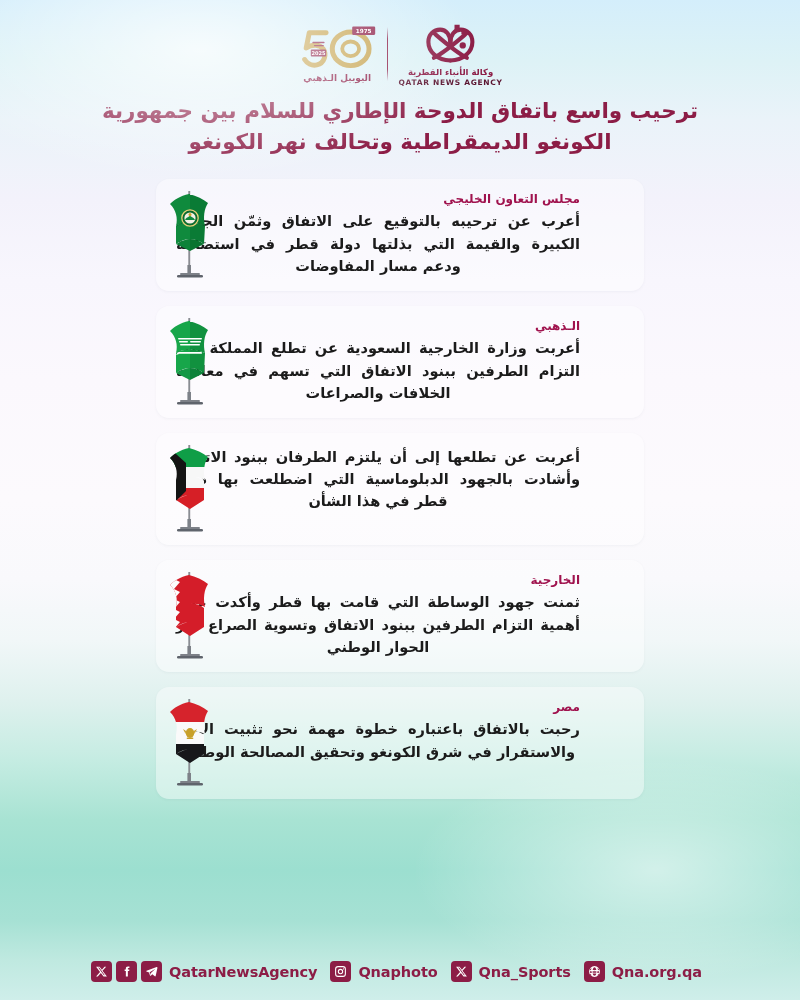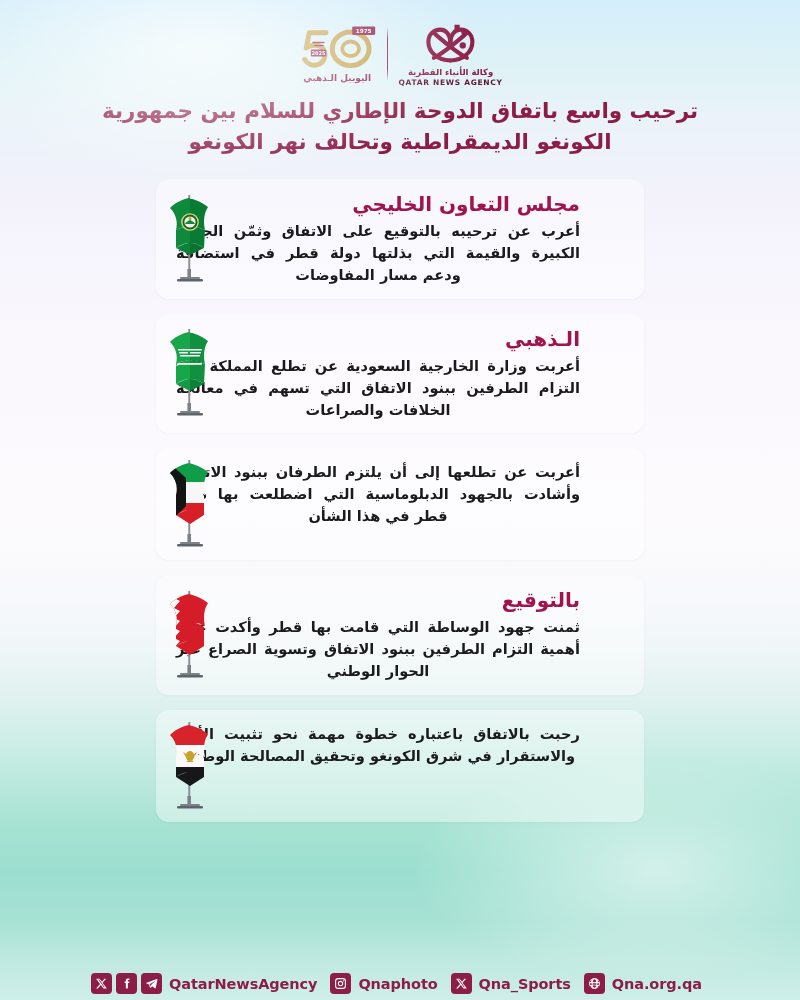--- a/index.html
+++ b/index.html
@@ -97,21 +97,21 @@
     margin:0 auto;
     min-height:112px;
     background:rgba(255,255,255,.42);
     border-radius:13px;
     padding:13px 64px 12px 20px;
     box-shadow:0 1px 3px rgba(60,70,90,.05);
   }
 
   .card-title {
     color:#a0134e;
-    font-size:20px;
+    font-size:12px;
     font-weight:700;
     text-align:right;
     line-height:1.2;
     margin-bottom:4px;
   }
 
   .card-body {
     color:#1b1b1b;
     font-size:14.6px;
     font-weight:600;
@@ -127,21 +127,21 @@
     top:50%;
     transform:translateY(-50%);
     left:8px;
     width:52px; height:96px;
   }
   .flag-wrap svg { display:block; width:52px; height:96px; }
 
   
   .footer {
     position:absolute;
-    bottom:6px; left:0; right:0;
+    bottom:18px; left:0; right:0;
     display:flex; align-items:center; justify-content:center;
     gap:6px;
     direction:ltr;
   }
   .soc {
     width:21px; height:21px;
     background:#8c1d46;
     border-radius:4px;
     display:flex; align-items:center; justify-content:center;
     flex:0 0 auto;
@@ -285,21 +285,21 @@
             <path d="M2 4 L22 22 L22 50 L2 70 Z" fill="#141414"></path>
           </g>
           <rect x="16" y="86" width="20" height="2.2" rx="1.1" fill="#7d8188"></rect>
           <rect x="13" y="88" width="26" height="2.6" rx="1.3" fill="#5f646c"></rect>
           <rect x="23.4" y="78" width="3.6" height="9" fill="#7d8188"></rect>
         </svg>
       </div>
     </div>
 
     <div class="card">
-      <div class="card-title">بالتوقيع</div>
+      <div class="card-title">الخارجية</div>
       <div class="card-body">ثمنت جهود الوساطة التي قامت بها قطر وأكدت على أهمية التزام الطرفين ببنود الاتفاق وتسوية الصراع عبر الحوار الوطني</div>
       <div class="flag-wrap">
         <svg viewBox="0 0 52 96">
           <rect x="24.3" y="4" width="1.9" height="76" fill="#8a8d93"></rect>
           <defs>
             <clipPath id="bh-clip">
               <path d="M25 7 C16 9 10 13 6 17 C12 23 14 31 12 39
                        C17 36 22 35 26 36 C31 35 36 36 41 39
                        C39 31 40 22 44 16 C39 12 33 9 25 7 Z
                        M12 39 C17 36 22 35 26 36 C31 35 36 37 40 40
@@ -314,20 +314,21 @@
                      L10 41 L16 44 L10 51 L16 54 L10 61 L16 64 L10 70 L2 72 Z" fill="#fcfcfc"></path>
           </g>
           <rect x="16" y="86" width="20" height="2.2" rx="1.1" fill="#7d8188"></rect>
           <rect x="13" y="88" width="26" height="2.6" rx="1.3" fill="#5f646c"></rect>
           <rect x="23.4" y="78" width="3.6" height="9" fill="#7d8188"></rect>
         </svg>
       </div>
     </div>
 
     <div class="card">
+      <div class="card-title">مصر</div>
       <div class="card-body">رحبت بالاتفاق باعتباره خطوة مهمة نحو تثبيت الأمن والاستقرار في شرق الكونغو وتحقيق المصالحة الوطنية</div>
       <div class="flag-wrap">
         <svg viewBox="0 0 52 96">
           <rect x="24.3" y="4" width="1.9" height="76" fill="#8a8d93"></rect>
           <defs>
             <clipPath id="eg-clip">
               <path d="M25 7 C16 9 10 13 6 17 C12 23 14 31 12 39
                        C17 36 22 35 26 36 C31 35 36 36 41 39
                        C39 31 40 22 44 16 C39 12 33 9 25 7 Z
                        M12 39 C17 36 22 35 26 36 C31 35 36 37 40 40

